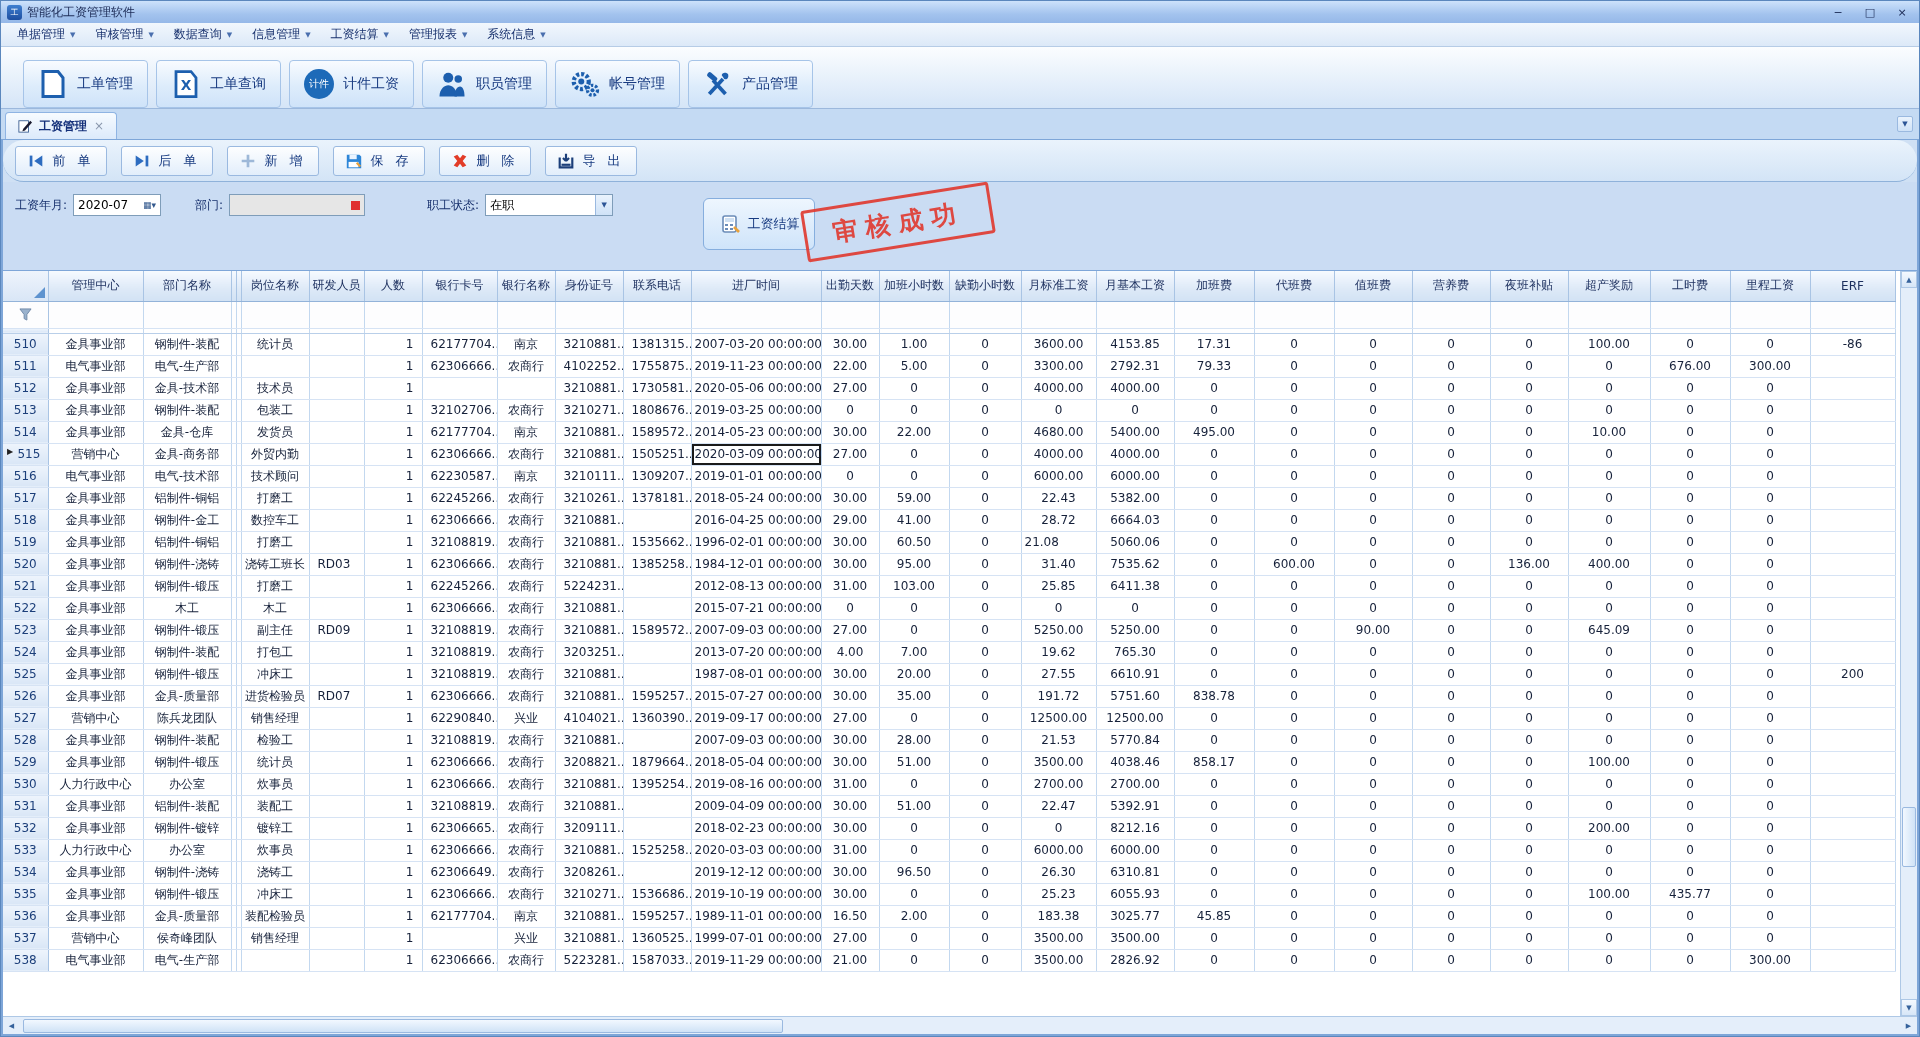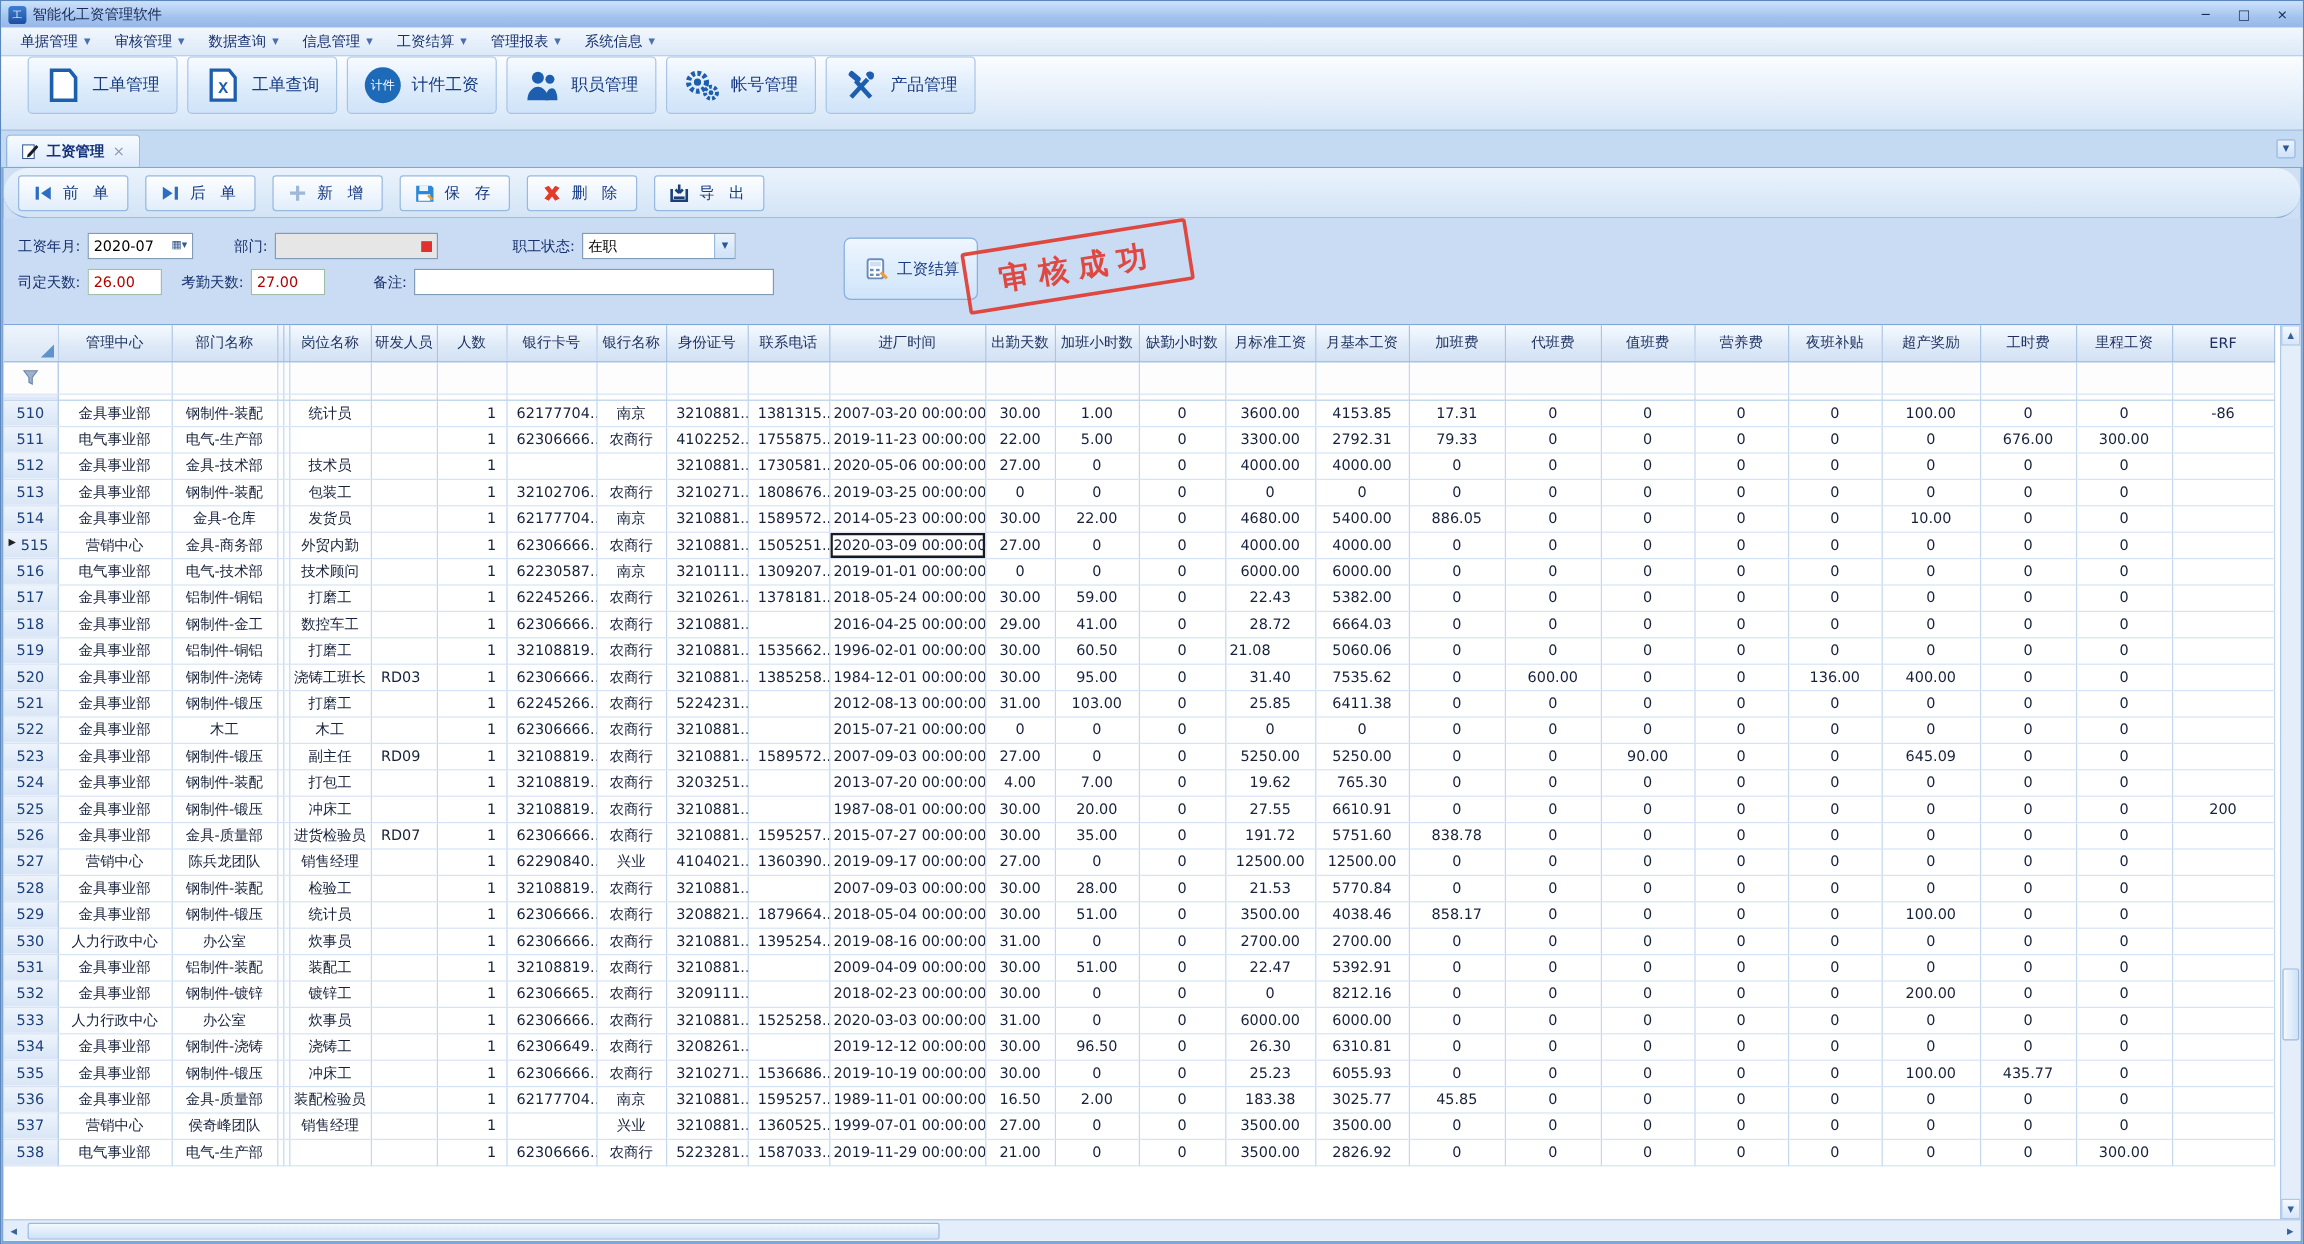--- a/index.html
+++ b/index.html
@@ -18,22 +18,22 @@
   .win-controls { margin-left:auto; display:flex; gap:10px; color:#1b2a55; }
   .win-btn { width:22px; text-align:center; font-size:11px; cursor:default; }
 
   
   .menubar { height:24px; flex:0 0 24px; display:flex; align-items:center; gap:4px;
     background:linear-gradient(#f2f7fd,#dcE9f8); border-bottom:1px solid #b6cce6; padding:0 8px; }
   .menu-item { color:#17306d; padding:2px 8px; display:flex; align-items:center; gap:5px; }
   .menu-item .dd { font-size:7px; color:#4a6fae; }
 
   
-  .toolbar { height:62px; flex:0 0 62px; display:flex; align-items:flex-start; gap:8px;
-    background:linear-gradient(#fbfdff,#d5e5f7); border-bottom:1px solid #9cb8dc; padding:0 10px 0 22px;font-family:Liberation Mono, monospace; }
+  .toolbar { height:62px; flex:0 0 62px; display:flex; align-items:flex-end; gap:8px;
+    background:linear-gradient(#fbfdff,#d5e5f7); border-bottom:1px solid #9cb8dc; padding:0 10px 0 22px; }
   .tb-btn { height:48px; min-width:122px; display:flex; align-items:center; gap:9px; padding:0 14px;
     background:linear-gradient(#f8fbff,#ddecfb 55%,#cfe3f9); border:1px solid #a6c4e8; border-radius:4px;
     color:#173a80; font-size:14px; }
   .tb-btn svg { width:30px; height:30px; }
   .badge-circle { width:30px; height:30px; border-radius:50%; background:#1d6ab8; color:#fff;
     font-size:10px; display:flex; align-items:center; justify-content:center; }
 
   
   .tabbar { height:30px; flex:0 0 30px; background:#c4daf3; display:flex; align-items:flex-end; padding:3px 4px 0 4px; position:relative; }
   .tab { height:27px; display:flex; align-items:center; gap:7px; padding:0 12px;
@@ -271,34 +271,20 @@
         <div class="inp inp-dept">
           <span></span>
           <span class="red-sq"></span>
         </div>
         <span class="f-label" style="margin-left:56px">职工状态:</span>
         <div class="inp inp-status">
           <span>在职</span>
           <span class="dd-btn">▼</span>
         </div>
       </div>
-      <div class="f-row">
-        <span class="f-label">司定天数:</span>
-        <div class="inp inp-days">
-            <span>26.00</span>
-          </div>
-        <span class="f-label" style="margin-left:10px">考勤天数:</span>
-        <div class="inp inp-days">
-            <span>27.00</span>
-          </div>
-        <span class="f-label" style="margin-left:34px">备注:</span>
-        <div class="inp inp-note">
-            <span></span>
-          </div>
-      </div>
       <div class="calc-btn">
         <svg width="22" height="22" viewBox="0 0 22 22">
             <rect x="4" y="3" width="13" height="16" rx="2" fill="#fff" stroke="#6b8cb8" stroke-width="1.6"></rect>
             <rect x="6" y="5" width="9" height="4" fill="#cfe0f2"></rect>
             <rect x="6" y="11" width="3" height="2" fill="#6b8cb8"></rect>
             <rect x="11" y="11" width="3" height="2" fill="#6b8cb8"></rect>
             <rect x="6" y="15" width="3" height="2" fill="#6b8cb8"></rect>
             <rect x="11" y="15" width="3" height="2" fill="#6b8cb8"></rect>
             <path d="M15 14l5 5" stroke="#e8a13c" stroke-width="2.6"></path>
           </svg>
@@ -614,21 +600,21 @@
               <td style="text-align: left; padding: 0px 8px;">62177704...</td>
               <td style="text-align: center;">南京</td>
               <td style="text-align: left; padding: 0px 8px;">3210881...</td>
               <td style="text-align: left; padding: 0px 8px;">1589572...</td>
               <td style="text-align: center;">2014-05-23 00:00:00</td>
               <td style="text-align: center;">30.00</td>
               <td style="text-align: center;">22.00</td>
               <td style="text-align: center;">0</td>
               <td style="text-align: center;">4680.00</td>
               <td style="text-align: center;">5400.00</td>
-              <td style="text-align: center;">886.05</td>
+              <td style="text-align: center;">495.00</td>
               <td style="text-align: center;">0</td>
               <td style="text-align: center;">0</td>
               <td style="text-align: center;">0</td>
               <td style="text-align: center;">0</td>
               <td style="text-align: center;">10.00</td>
               <td style="text-align: center;">0</td>
               <td style="text-align: center;">0</td>
               <td style="text-align: center;"></td>
             </tr>
             <tr>

